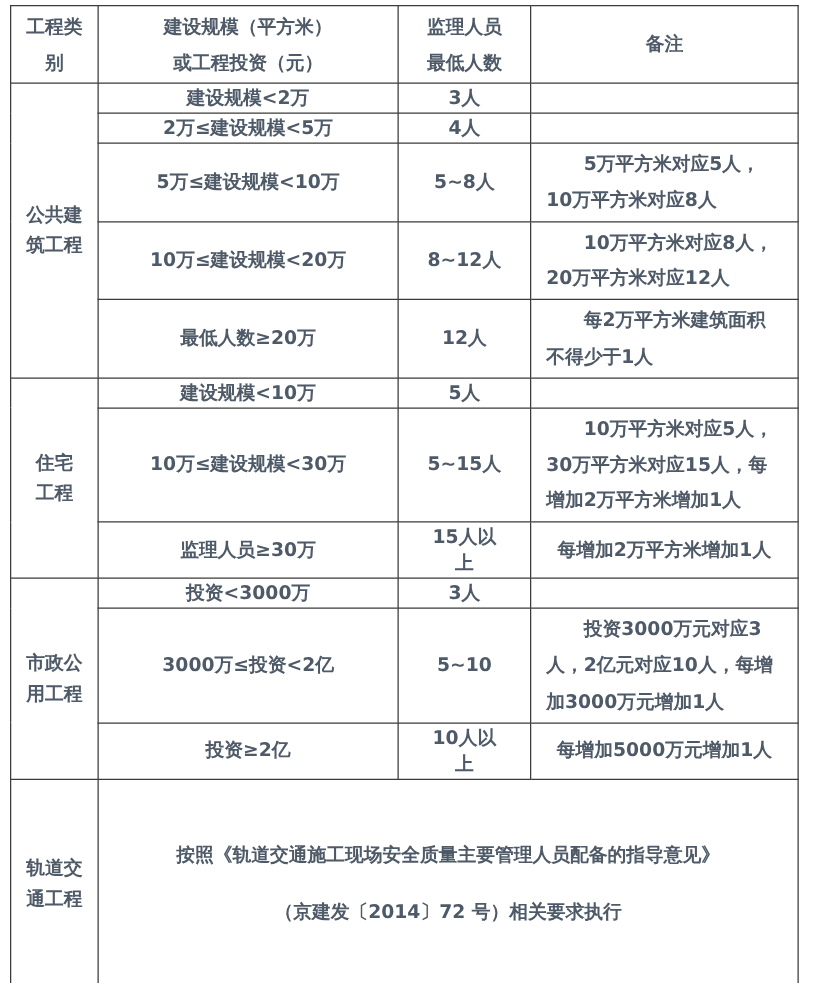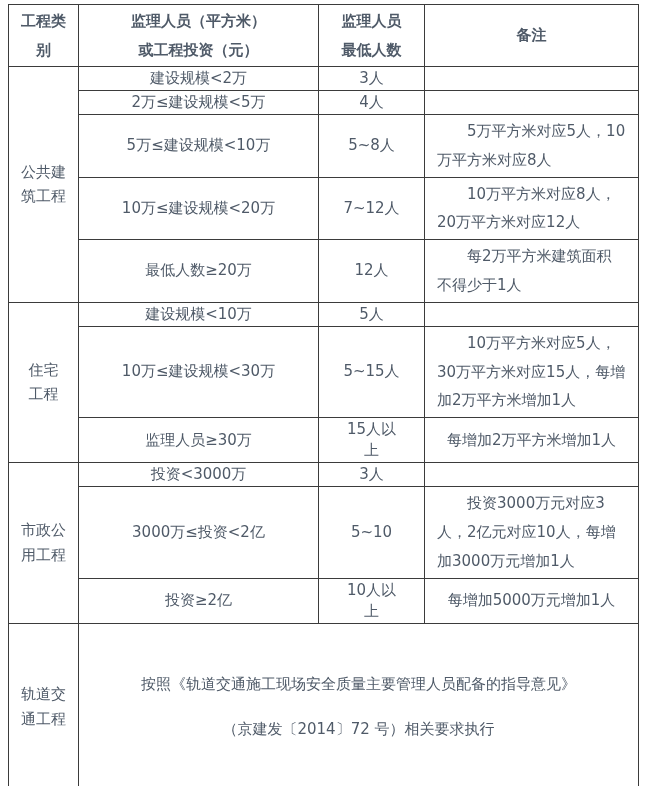--- a/index.html
+++ b/index.html
@@ -28,21 +28,21 @@
   col.c3{width:106px;}
   col.c4{width:214px;}
   th,td{
     border:1px solid var(--border);
     padding:1px 6px;
     text-align:center;
     vertical-align:middle;
     white-space:pre-line;
     line-height:1.4;
     overflow:hidden;
-    font-weight:normal;
+    font-weight:bold;
   }
   th{
     font-weight:bold;
     line-height:1.9;
   }
   td.remark-indent{
     text-align:left;
     text-indent:2em;
     line-height:1.92;
     padding:2px 12px;
@@ -65,21 +65,21 @@
       <col class="c1">
         <col class="c2">
         <col class="c3">
         <col class="c4">
     </colgroup>
 
     <tbody>
         <tr style="height:62px">
       <th>工程类
 别</th>
-      <th>监理人员（平方米）
+      <th>建设规模（平方米）
 或工程投资（元）</th>
       <th>监理人员
 最低人数</th>
       <th>备注</th>
     </tr>
 
     <tr style="height:23px">
       <td class="category" rowspan="5">公共建
 筑工程</td>
       <td>建设规模&lt;2万</td>
@@ -91,21 +91,21 @@
       <td>4人</td>
       <td></td>
     </tr>
     <tr style="height:58px">
       <td>5万≤建设规模&lt;10万</td>
       <td>5~8人</td>
       <td class="remark-indent">5万平方米对应5人，10万平方米对应8人</td>
     </tr>
     <tr style="height:61px">
       <td>10万≤建设规模&lt;20万</td>
-      <td>7~12人</td>
+      <td>8~12人</td>
       <td class="remark-indent">10万平方米对应8人，20万平方米对应12人</td>
     </tr>
     <tr style="height:61px">
       <td>最低人数≥20万</td>
       <td>12人</td>
       <td class="remark-indent">每2万平方米建筑面积不得少于1人</td>
     </tr>
 
     <tr style="height:24px">
       <td class="category" rowspan="3">住宅

